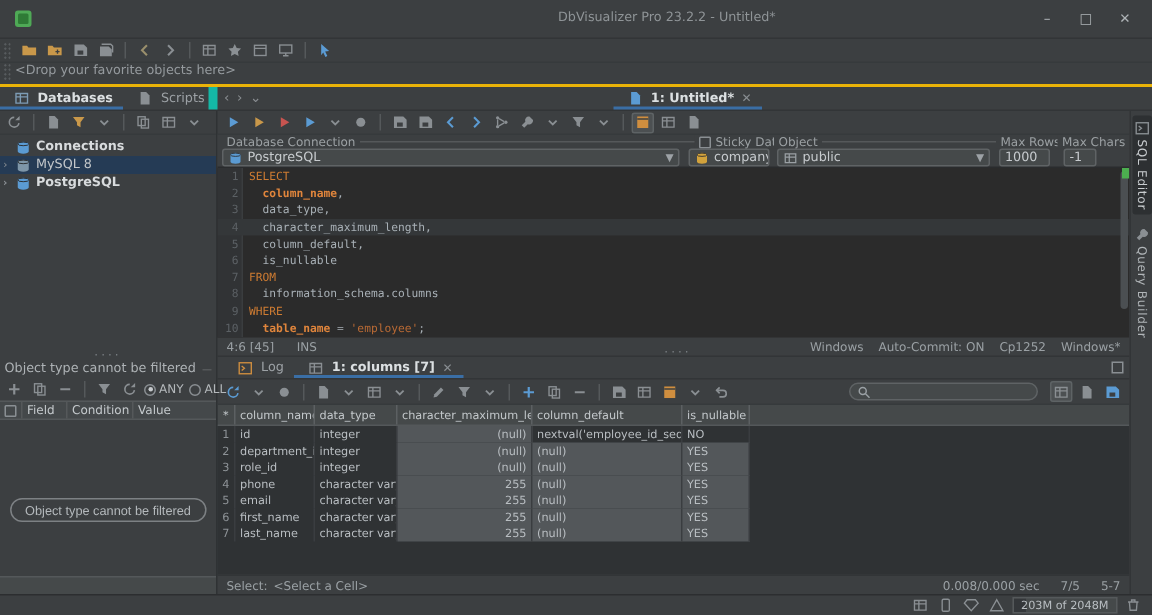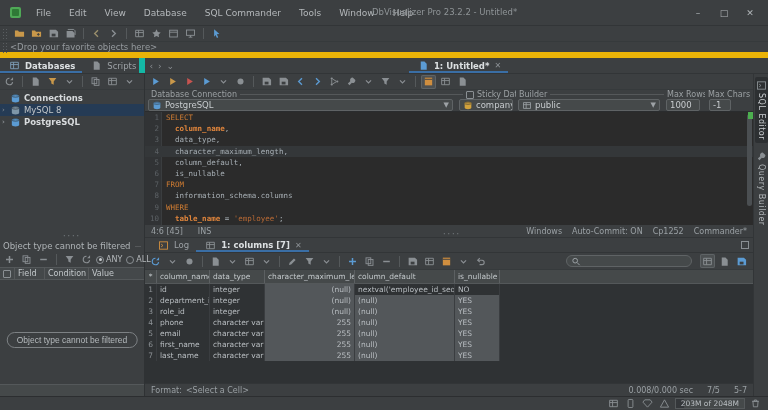--- a/index.html
+++ b/index.html
@@ -23,21 +23,21 @@
   
   .tbar { display:flex; align-items:center; gap:2px; flex:none; }
   .main-toolbar { height:16px; border-bottom:1px solid #363a3c; padding-left:2px; }
   .grip { width:5px; height:12px; margin-right:3px; flex:none;
           background-image:radial-gradient(#5a5e61 34%, transparent 36%); background-size:3px 3px; }
   .icon { width:15px; height:14px; display:flex; align-items:center; justify-content:center; flex:none; border-radius:2px; }
   .icon svg { width:11px; height:11px; display:block; }
   .icon.sel { background:#4c5052; box-shadow:0 0 0 1px #5e6365 inset; }
   .tb-div { width:1px; height:11px; background:#55595b; margin:0 3px; flex:none; }
 
-  .favbar { height:16px; display:flex; align-items:flex-start; padding-left:2px; border-bottom:6px solid #eab308; flex:none; }
+  .favbar { height:16px; display:flex; align-items:flex-start; padding-left:2px; border-bottom:2px solid #eab308; flex:none; }
   .favbar-hint { color:#959a9e; font-size:8.5px; }
 
   
   .tabrow { height:16px; display:flex; border-bottom:1px solid #323537; flex:none; }
   .tabrow-left { width:145px; flex:none; display:flex; align-items:stretch; border-right:6px solid #14b8a6; }
   .tabrow-main { flex:1; display:flex; align-items:stretch; padding-left:4px;justify-content:center; }
   .tab { display:flex; align-items:center; gap:3px; padding:0 7px; position:relative; color:#9ca1a5; font-size:8.5px; }
   .tab.active { color:#dce0e2; font-weight:bold; }
   .tab.active::after { content:""; position:absolute; left:0; right:0; bottom:0; height:2px; background:#3a6ea5; }
   .tab .close { color:#8a8f93; font-size:8px; margin-left:2px; font-weight:normal; }
@@ -150,30 +150,20 @@
   .memwidget .fill { position:absolute; left:0; top:0; bottom:0; width:12%; background:#34373a; }
   .memwidget span { position:relative;text-align:center; }
 </style>
 </head>
 <body>
 
 <div class="window">
 
   <div class="titlebar">
     <span class="appicon"></span>
-    <nav class="menus" id="menubar">
-        <span class="menu-item">File</span>
-        <span class="menu-item">Edit</span>
-        <span class="menu-item">View</span>
-        <span class="menu-item">Database</span>
-        <span class="menu-item">SQL Commander</span>
-        <span class="menu-item">Tools</span>
-        <span class="menu-item">Window</span>
-        <span class="menu-item">Help</span>
-      </nav>
     <div class="win-title">DbVisualizer Pro 23.2.2 - Untitled*</div>
     <div class="wincontrols">
       <span class="winbtn">–</span>
       <span class="winbtn">□</span>
       <span class="winbtn">✕</span>
     </div>
   </div>
 
   <div class="tbar main-toolbar">
     <span class="grip"></span>
@@ -532,21 +522,21 @@
           </span>
       </div>
 
       <div class="connbar" id="connbar">
         <div class="hline" style="left:3px;right:4px;"></div>
         <span class="flabel" style="left:3px;">Database Connection</span>
         <span class="fcheck" style="left:318px;">
           <span class="cbx"></span>
           <span>Sticky Database</span>
         </span>
-        <span class="flabel" style="left:371px;">Builder</span>
+        <span class="flabel" style="left:371px;">Object</span>
         <span class="flabel" style="left:519px;">Max Rows</span>
         <span class="flabel" style="left:560px;">Max Chars</span>
 
         <div class="combo" style="left:3px;width:305px;">
           <span class="icon" id="conn-db-icon">
               <svg viewBox="0 0 12 12">
                 <path d="M2 3.2C2 2.3 3.8 1.6 6 1.6s4 .7 4 1.6v5.6c0 .9-1.8 1.6-4 1.6s-4-.7-4-1.6z" fill="#5b9bd3"></path>
                 <ellipse cx="6" cy="3.2" rx="4" ry="1.3" fill="#5b9bd3" stroke="#2b2d2f" stroke-width=".7"></ellipse>
               </svg>
             </span>
@@ -598,21 +588,21 @@
       <div class="edstatus">
         <span class="lft">
           <span>4:6 [45]</span>
           <span>INS</span>
         </span>
         <span class="dots">····</span>
         <span class="rgt" id="edstatus-right">
             <span>Windows</span>
             <span>Auto-Commit: ON</span>
             <span>Cp1252</span>
-            <span>Commander*</span>
+            <span>Windows*</span>
           </span>
       </div>
 
       <div class="rtabs" id="results-tabs">
         <div class="tab">
             <span class="icon">
               <svg viewBox="0 0 12 12">
                 <rect x="1.6" y="2" width="8.8" height="8" fill="none" stroke="#cf8e3f"></rect>
                 <path d="M3.4 4.4l2 1.6-2 1.6" fill="none" stroke="#cf8e3f"></path>
               </svg>
@@ -837,21 +827,21 @@
               <span class="g-cell num gray" style="width: 90px;">255</span>
               <span class="g-cell gray" style="width: 100px;">(null)</span>
               <span class="g-cell gray" style="width: 45px;">YES</span>
               <span class="g-cell g-filler"></span>
             </div>
           </div>
       </div>
 
       <div class="gstatus">
         <span style="display:flex;gap:4px;">
-          <span>Format:</span>
+          <span>Select:</span>
           <span>&lt;Select a Cell&gt;</span>
         </span>
         <span class="rgt">
           <span>0.008/0.000 sec</span>
           <span>7/5</span>
           <span>5-7</span>
         </span>
       </div>
     </section>
 

